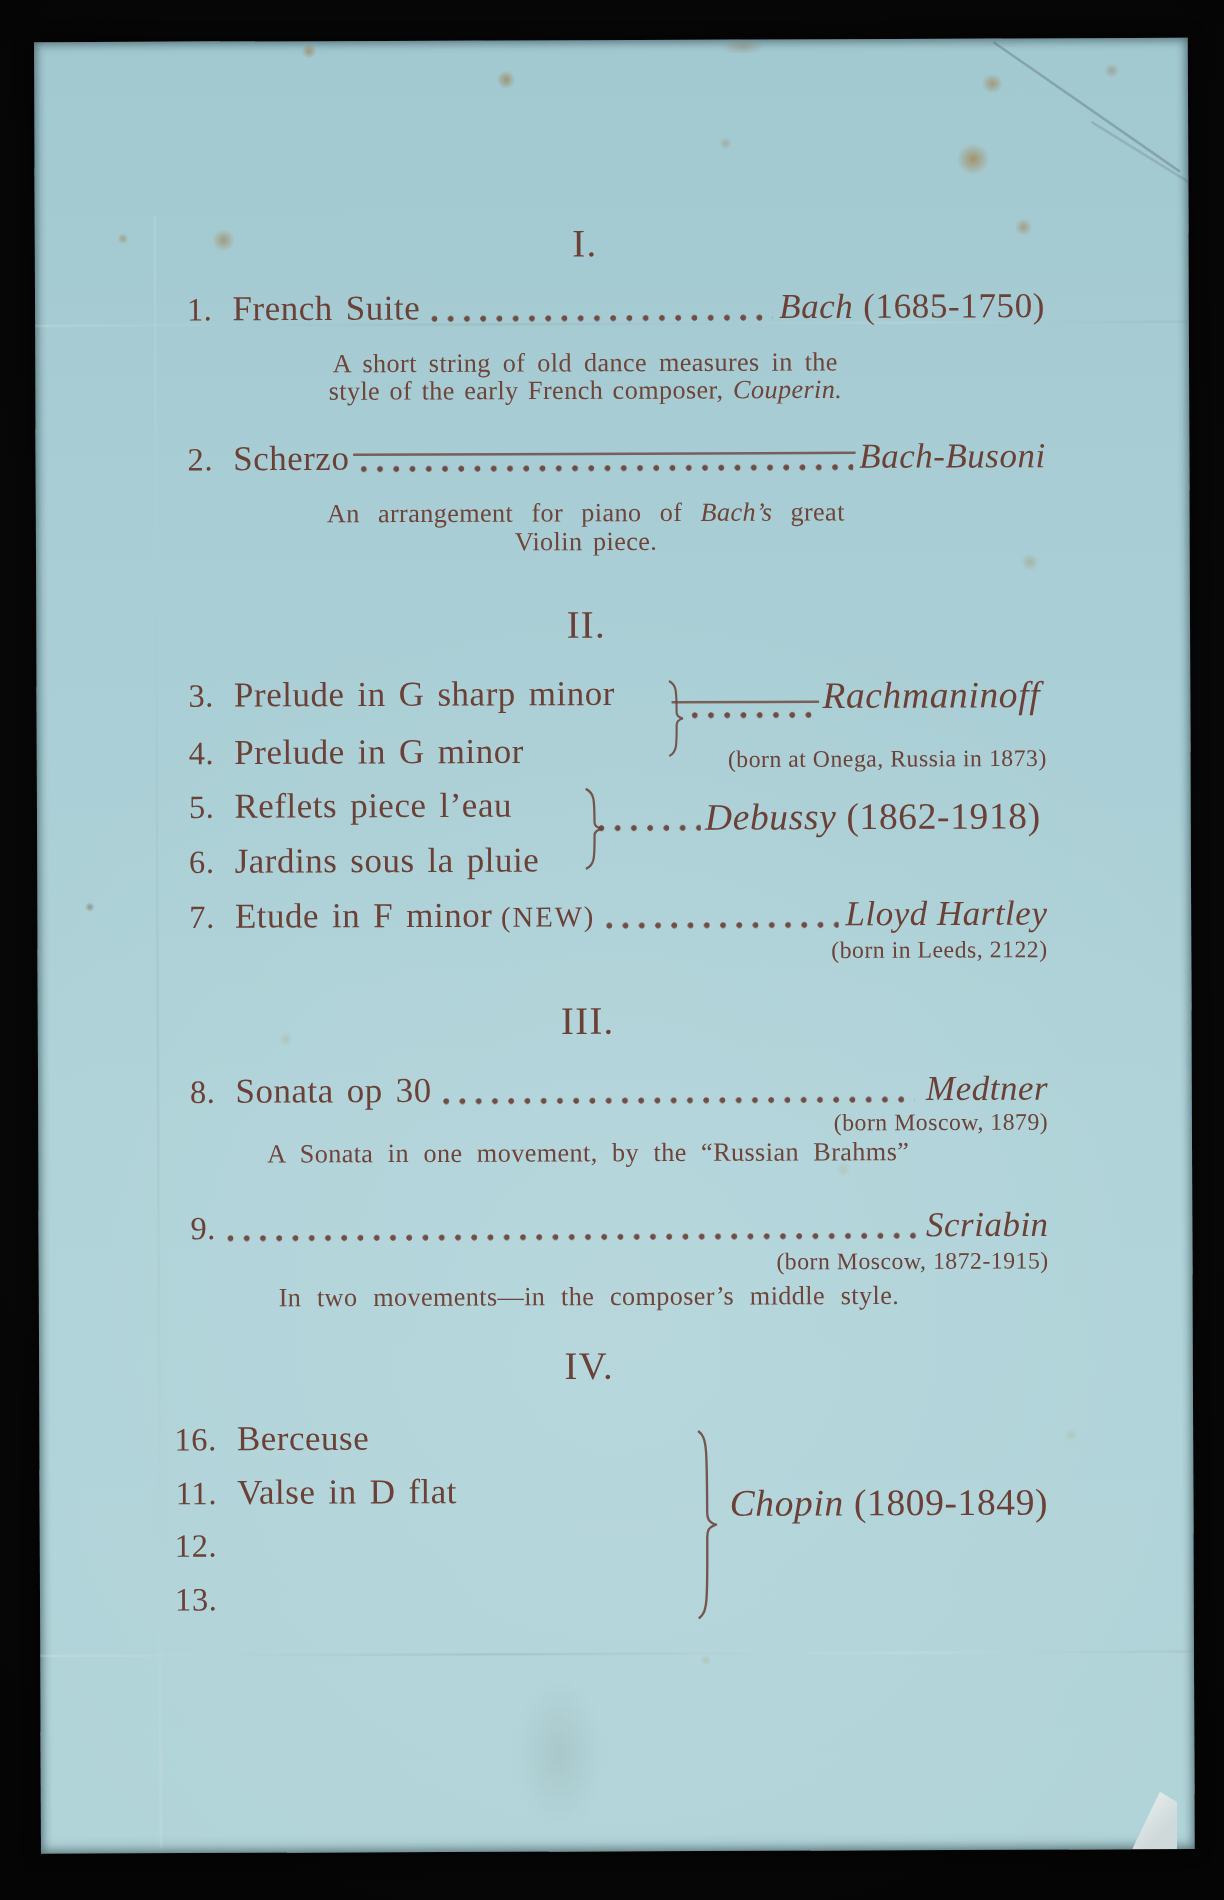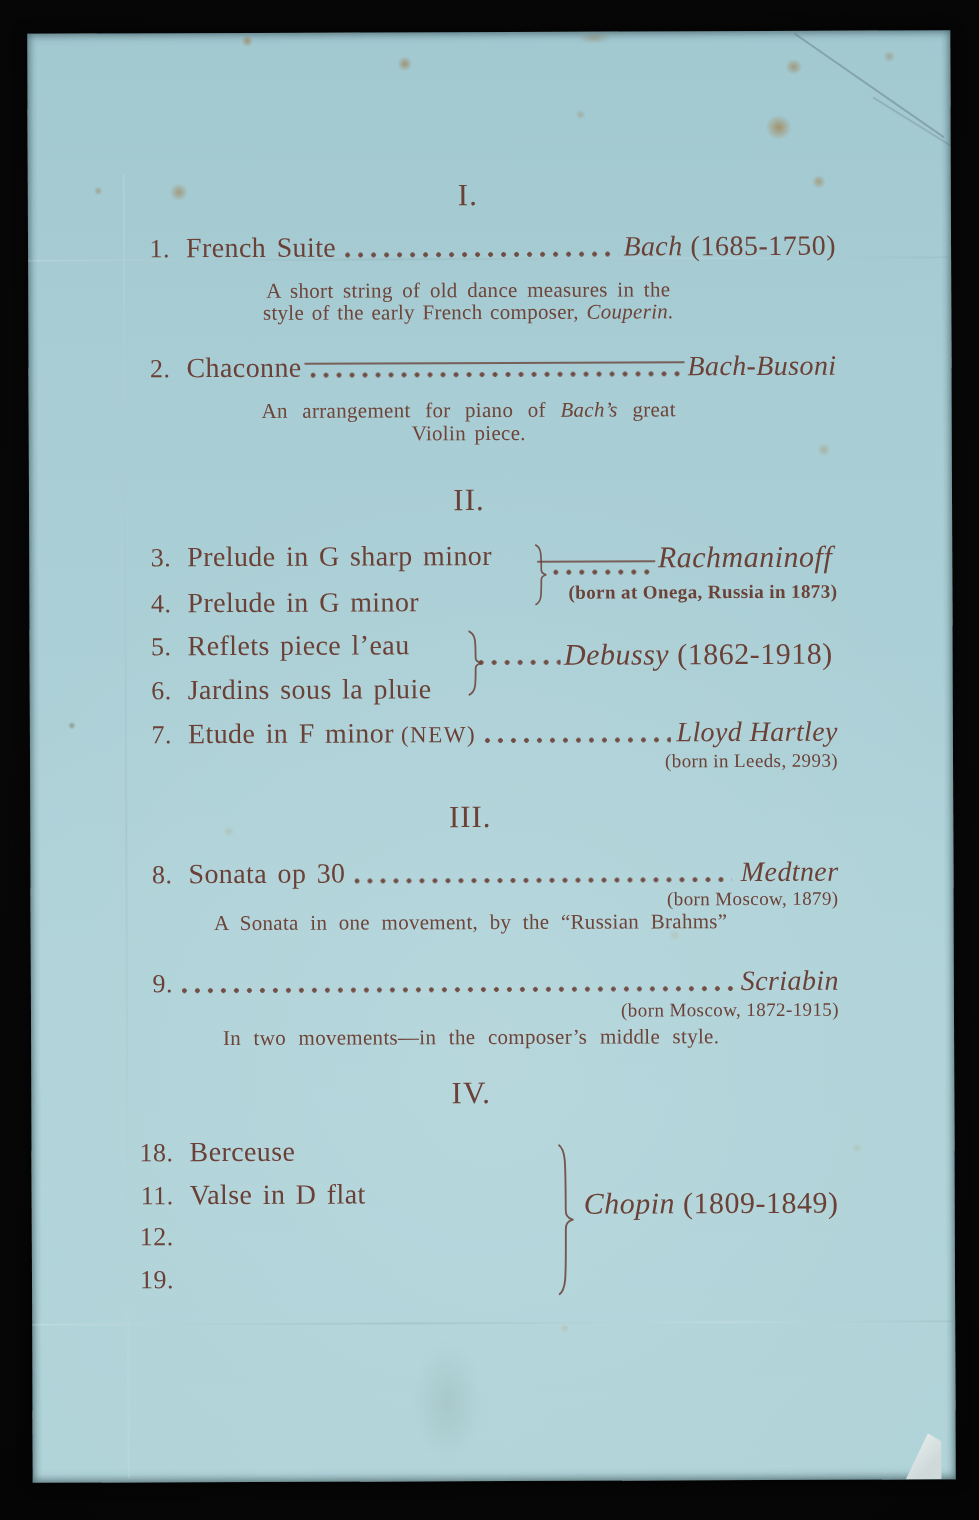--- a/index.html
+++ b/index.html
@@ -131,21 +131,21 @@
     <span class="num">1.</span>
     <span class="title">French Suite</span>
     <span class="dots"></span>
     <span class="composer"><i class="cname">Bach</i><span class="dates">(1685-1750)</span></span>
   </div>
   <div class="note" style="top:247px;word-spacing:4px;">A short string of old dance measures in the</div>
   <div class="note" style="top:269px;word-spacing:2px;"><span>style of the early French composer, </span><i>Couperin.</i></div>
 
   <div class="row" style="top:318px">
     <span class="num">2.</span>
-    <span class="title">Chaconne</span>
+    <span class="title">Scherzo</span>
     <span class="dots ruled"></span>
     <span class="composer"><i class="cname">Bach-Busoni</i></span>
   </div>
   <div class="note" style="top:367px;word-spacing:9px;"><span>An arrangement for piano of </span><i>Bach’s</i><span> great</span></div>
   <div class="note" style="top:390px;word-spacing:3px;">Violin piece.</div>
 
   <div class="heading" style="top:450px">II.</div>
 
   <div class="row" style="top:507px">
     <span class="num">3.</span>
@@ -154,21 +154,21 @@
   <div class="row" style="top:553px">
     <span class="num">4.</span>
     <span class="title">Prelude in G minor</span>
   </div>
 
   <svg class="brace" style="left:504px;top:512px;" width="14" height="62" viewBox="0 0 14 62">
     <path d="M2,1 C8,4 8,9 8,26 C8,28 9,30 13,31 C9,32 8,34 8,36 C8,53 8,58 2,61" fill="none" stroke="#6b4137" stroke-width="1.7"></path>
   </svg>
   <div class="grp-dots ruled" style="left:524px;top:538px;width:100px;"></div>
   <div class="grp-name" style="top:509px;right:120px;margin-left:40px;">Rachmaninoff</div>
-  <div class="born" style="top:550px;font-weight:bold;">(born at Onega, Russia in 1873)</div>
+  <div class="born" style="top:566px;">(born at Onega, Russia in 1873)</div>
 
   <div class="row" style="top:596px">
     <span class="num">5.</span>
     <span class="title">Reflets piece l’eau</span>
   </div>
   <div class="row" style="top:640px">
     <span class="num">6.</span>
     <span class="title">Jardins sous la pluie</span>
   </div>
 
@@ -181,21 +181,21 @@
     <span class="grp-dates dates" style="font-size:30px;">(1862-1918)</span>
   </div>
 
   <div class="row" style="top:684px">
     <span class="num">7.</span>
     <span class="title">Etude in F minor</span>
     <span class="tag">(NEW)</span>
     <span class="dots"></span>
     <span class="composer"><i class="cname">Lloyd Hartley</i></span>
   </div>
-  <div class="born" style="top:719px;">(born in Leeds, 2993)</div>
+  <div class="born" style="top:719px;">(born in Leeds, 2122)</div>
 
   <div class="heading" style="top:767px">III.</div>
 
   <div class="row" style="top:824px">
     <span class="num">8.</span>
     <span class="title">Sonata op 30</span>
     <span class="dots" style="margin-right:9px;"></span>
     <span class="composer"><i class="cname">Medtner</i></span>
   </div>
   <div class="born" style="top:857px;">(born Moscow, 1879)</div>
@@ -205,32 +205,32 @@
     <span class="num">9.</span>
     <span class="dots"></span>
     <span class="composer"><i class="cname">Scriabin</i></span>
   </div>
   <div class="born" style="top:968px;">(born Moscow, 1872-1915)</div>
   <div class="note" style="top:994px;word-spacing:7px;">In two movements—in the composer’s middle style.</div>
 
   <div class="heading" style="top:1043px">IV.</div>
 
   <div class="row" style="top:1102px">
-    <span class="num">18.</span>
+    <span class="num">16.</span>
     <span class="title">Berceuse</span>
   </div>
   <div class="row" style="top:1145px">
     <span class="num">11.</span>
     <span class="title">Valse in D flat</span>
   </div>
   <div class="row" style="top:1188px">
     <span class="num">12.</span>
   </div>
   <div class="row" style="top:1231px">
-    <span class="num">19.</span>
+    <span class="num">13.</span>
   </div>
 
   <svg class="brace" style="left:524px;top:1112px;" width="18" height="152" viewBox="0 0 18 152">
     <path d="M3,1 C10,6 10,14 10,66 C10,71 11,74 17,76 C11,78 10,81 10,86 C10,138 10,146 3,151" fill="none" stroke="#6b4137" stroke-width="1.9"></path>
   </svg>
   <div class="grp-name" style="left:552px;top:1155px;"><span>Chopin</span><span class="grp-dates">(1809-1849)</span></div>
 
   <div class="fold"></div>
 </div>
 

